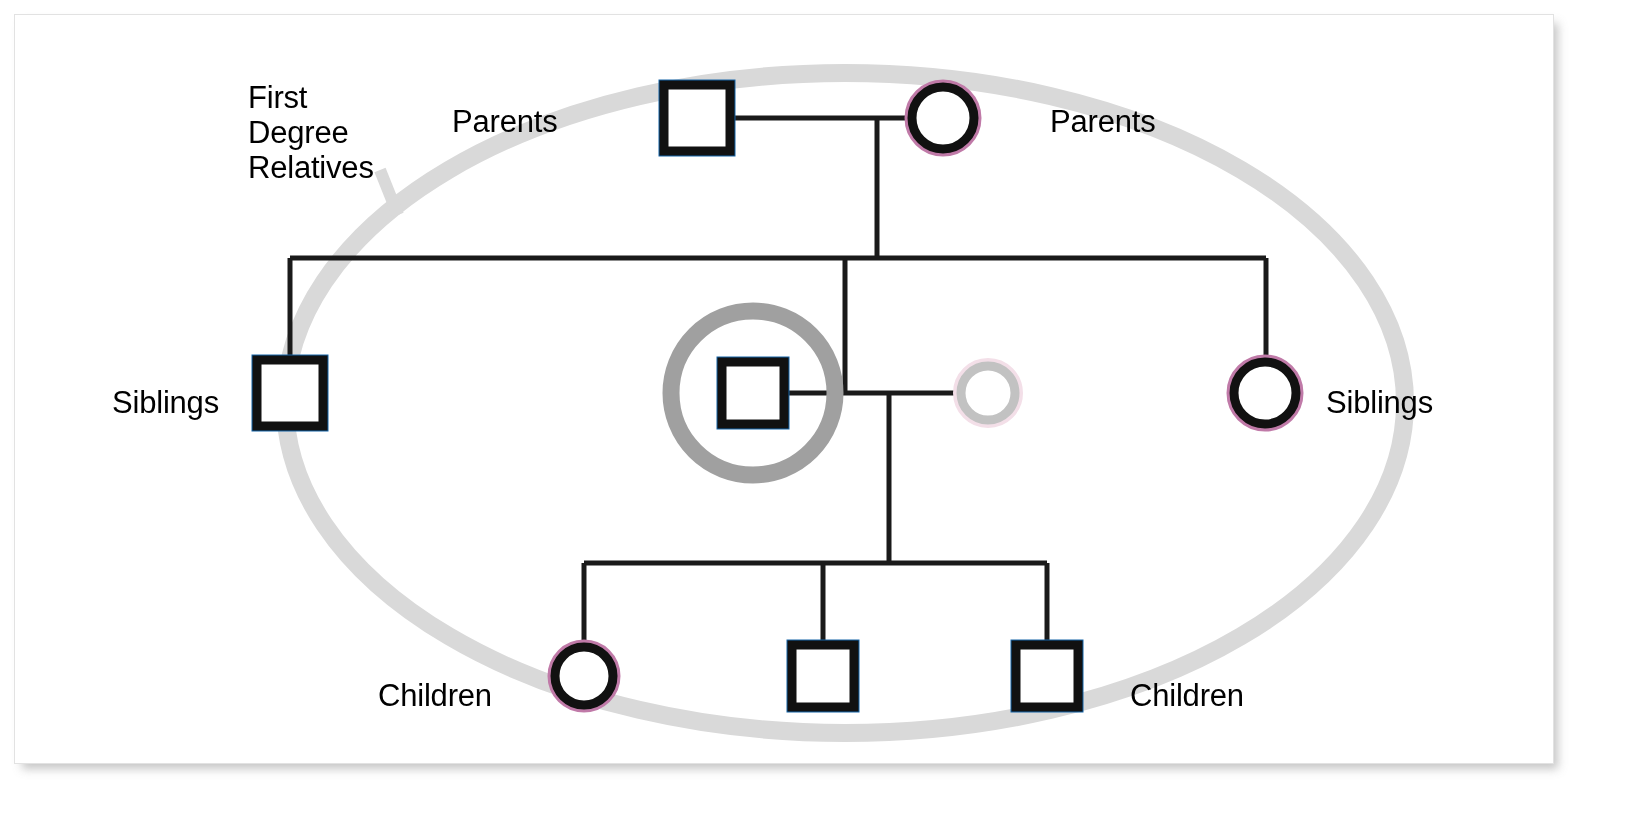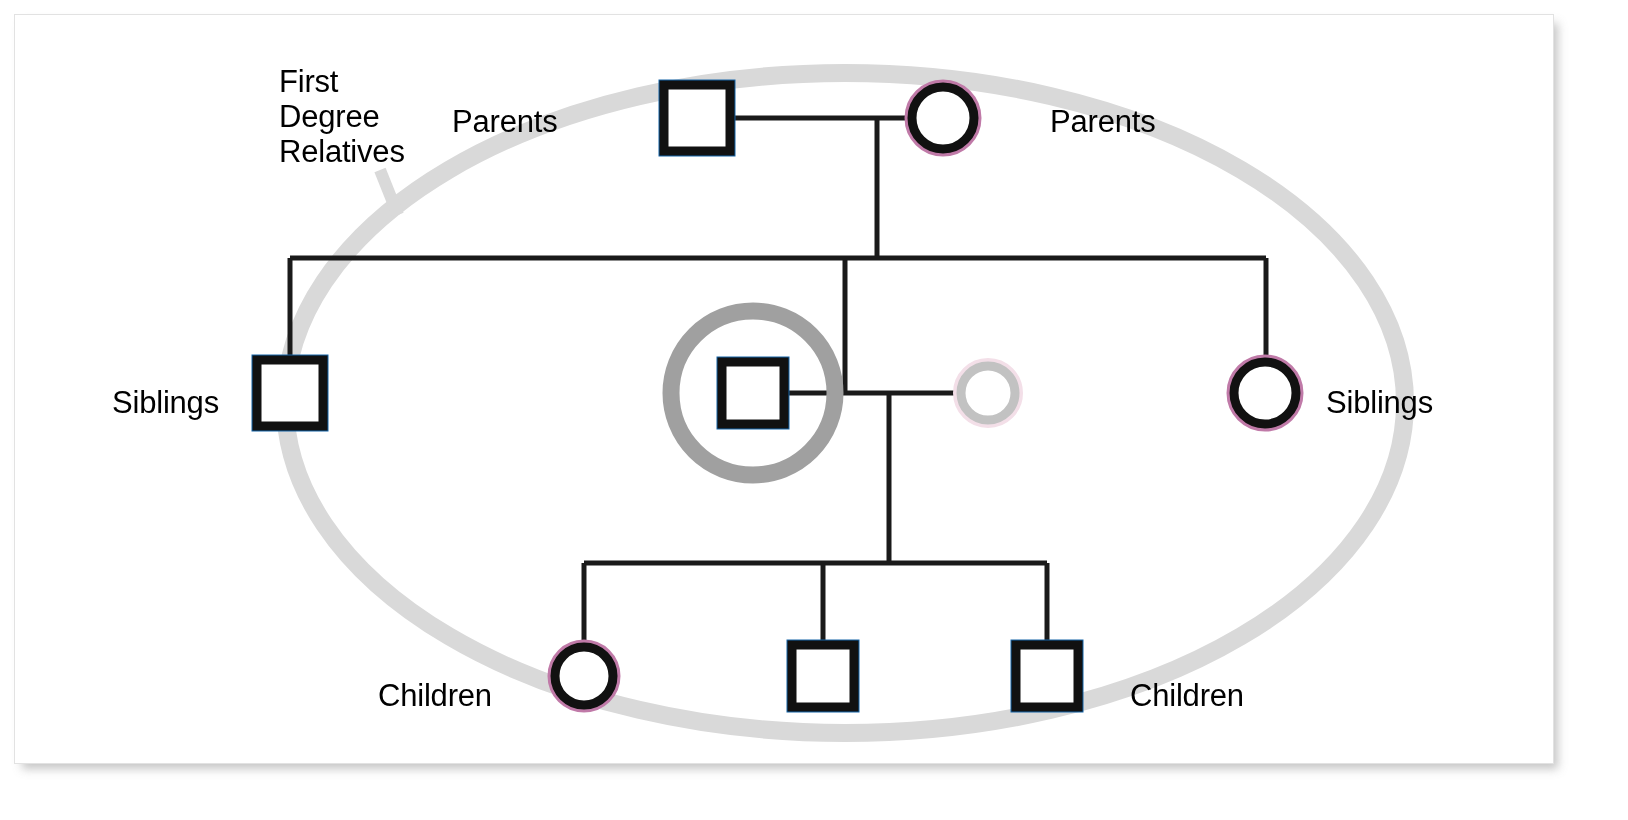--- a/index.html
+++ b/index.html
@@ -107,21 +107,21 @@
           <rect x="792" y="645" width="62" height="62" fill="#ffffff" stroke="#111111" stroke-width="9"></rect>
         </g>
         <g style="pointer-events: auto; cursor: pointer;">
           <rect x="1016" y="645" width="62" height="62" fill="none" stroke="#1565a8" stroke-width="11"></rect>
           <rect x="1016" y="645" width="62" height="62" fill="#ffffff" stroke="#111111" stroke-width="9"></rect>
         </g>
       </g>
   </svg>
 
   <div id="labels-layer">
-      <div class="ped-label multi" style="left: 248px; top: 64px; margin-left: 31px;">First
+      <div class="ped-label multi" style="left: 248px; top: 80px;">First
 Degree
 Relatives</div>
       <div class="ped-label" style="left: 452px; top: 104px;">Parents</div>
       <div class="ped-label" style="left: 1050px; top: 104px;">Parents</div>
       <div class="ped-label" style="left: 112px; top: 385px;">Siblings</div>
       <div class="ped-label" style="left: 1326px; top: 385px;">Siblings</div>
       <div class="ped-label" style="left: 378px; top: 678px;">Children</div>
       <div class="ped-label" style="left: 1130px; top: 678px;">Children</div>
     </div>
 

